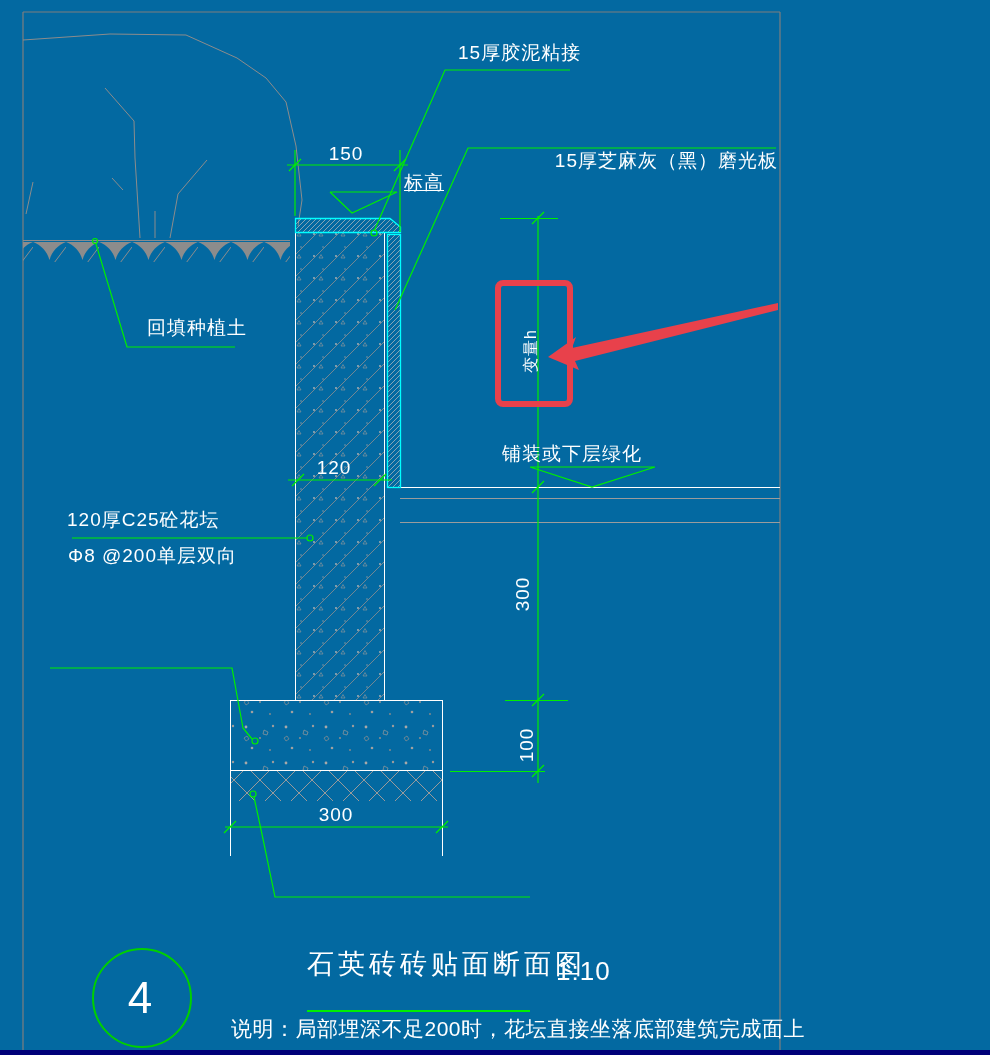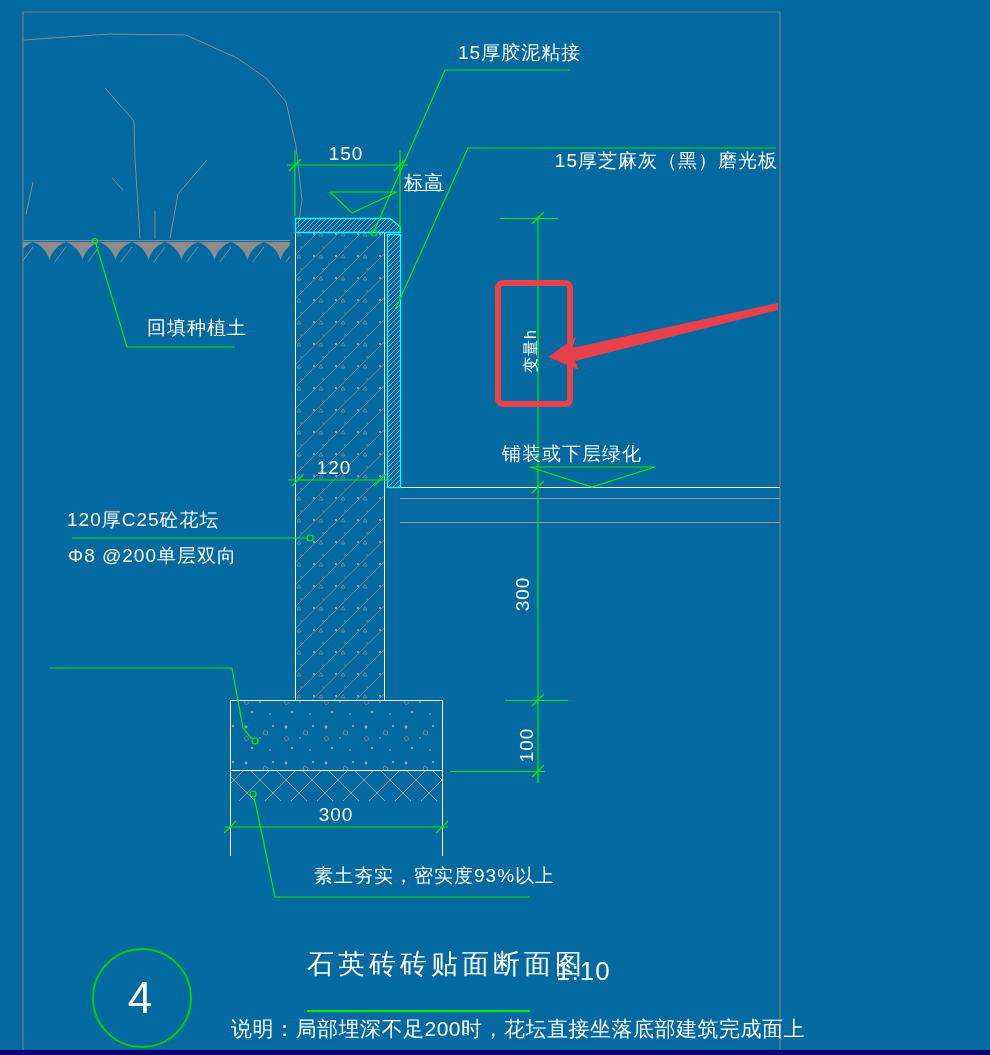--- a/index.html
+++ b/index.html
@@ -157,21 +157,20 @@
   <div class="lbl" style="left:404px;top:170px;text-decoration:underline;">标高</div>
   <div class="lbl" style="left:147px;top:315px;">回填种植土</div>
   <div class="lbl rot" style="left:531px;top:351px;font-size:16px;">变量h</div>
   <div class="lbl" style="left:502px;top:417px;margin-top:24px;">铺装或下层绿化</div>
   <div class="lbl ctr" style="left:334px;top:468px;">120</div>
   <div class="lbl" style="left:67px;top:507px;">120厚C25砼花坛</div>
   <div class="lbl" style="left:68px;top:543px;">Φ8 @200单层双向</div>
   <div class="lbl rot" style="left:523px;top:594px;">300</div>
   <div class="lbl rot" style="left:527px;top:745px;">100</div>
   <div class="lbl ctr" style="left:336px;top:815px;">300</div>
-  <div class="lbl" style="left:314px;top:863px;">素土夯实，密实度93%以上</div>
 
   <div class="lbl title" style="left:307px;top:946px;">石英砖砖贴面断面图</div>
   <div class="lbl scale" style="left:556px;top:956px;">1:10</div>
   <div class="lbl note" style="left:231px;top:1015px;">说明：局部埋深不足200时，花坛直接坐落底部建筑完成面上</div>
   <div class="lbl ctr detailnum" style="left:140px;top:998px;">4</div>
 
   <div class="bottombar"></div>
 </div>
 
 </body></html>

